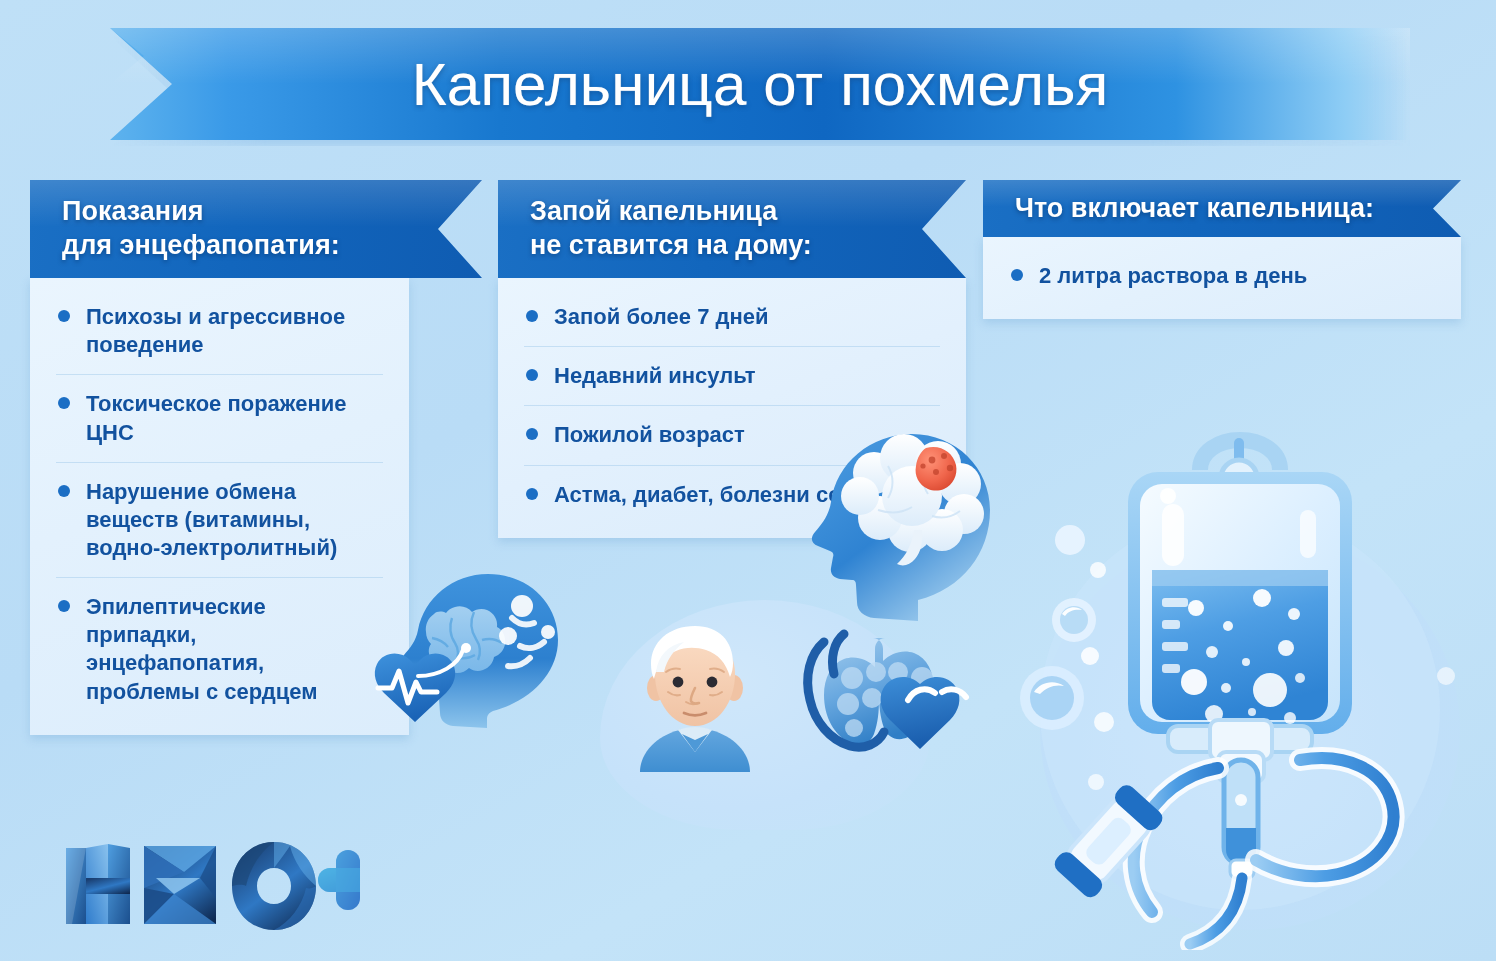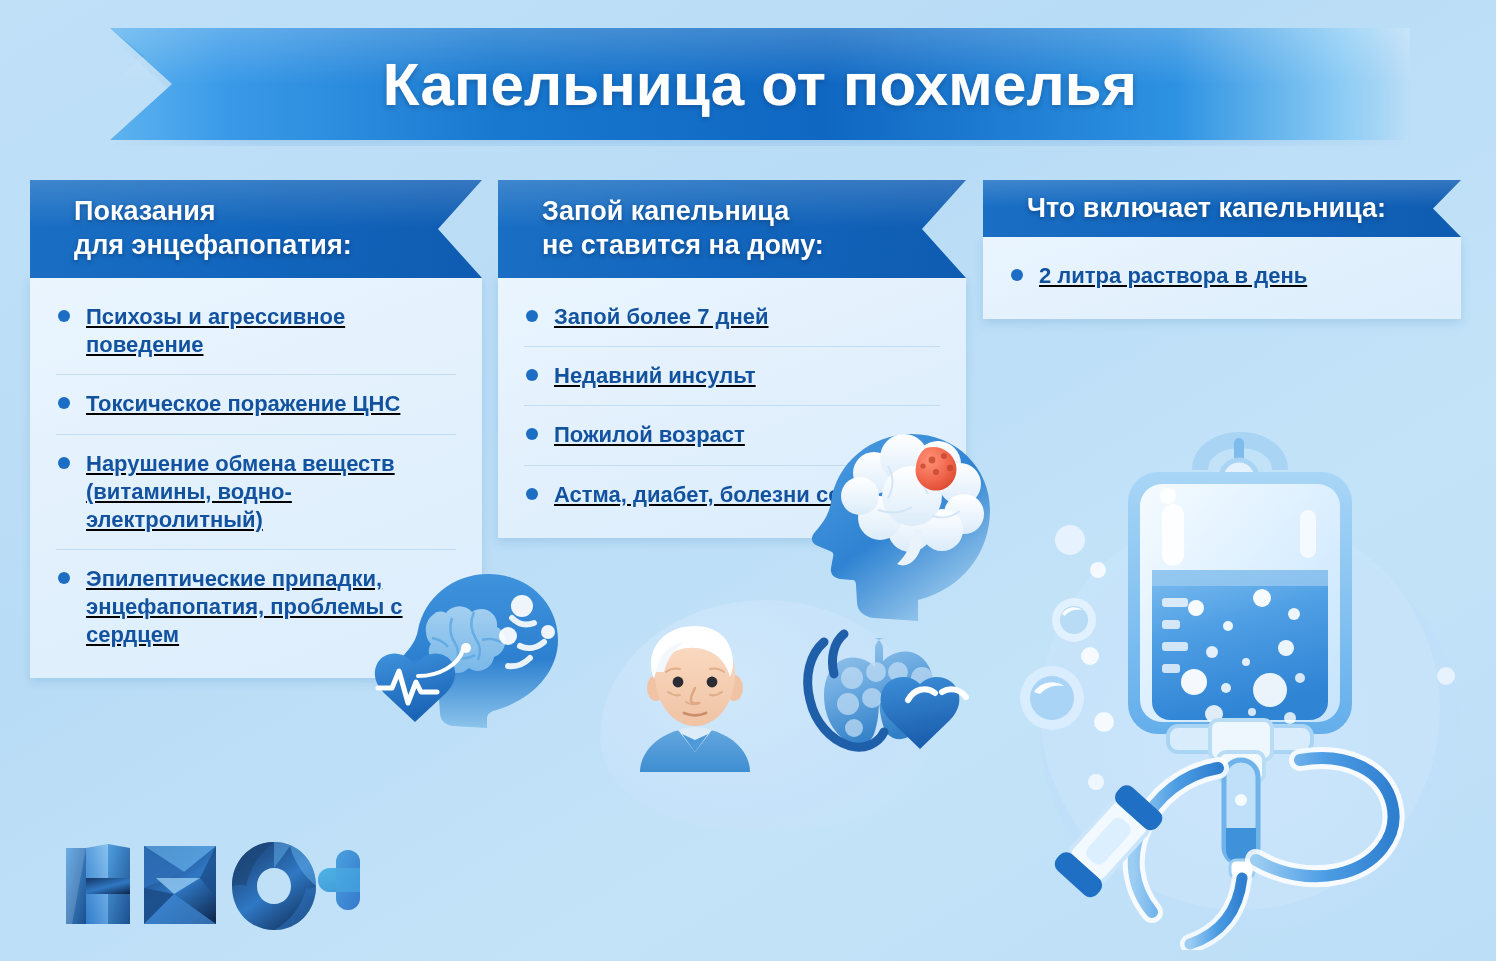--- a/index.html
+++ b/index.html
@@ -27,51 +27,51 @@
     filter:blur(4px);
     clip-path:polygon(0 0,1300px 0,1300px 110px,0 110px,60px 55px);}
   .title-band{position:absolute;left:110px;top:0;width:1300px;height:112px;
     background:linear-gradient(90deg,#5eb3ee 0%,#3a9ae8 9%,#1878cf 30%,#0f67c2 55%,#2e92e2 82%,#8ecdf5 95%,rgba(175,214,246,0) 100%);
     clip-path:polygon(0 0,1300px 0,1300px 112px,0 112px,62px 56px);}
   .title-gloss{position:absolute;left:110px;top:0;width:1300px;height:56px;
     background:linear-gradient(180deg,rgba(255,255,255,.20),rgba(255,255,255,0));
     clip-path:polygon(0 0,1300px 0,1300px 56px,0 56px,34px 28px);}
   .title-text{position:absolute;left:110px;top:0;width:1300px;height:112px;
     display:flex;align-items:center;justify-content:center;
-    color:#ffffff;font-size:60px;font-weight:bold;letter-spacing:.2px;
+    color:#ffffff;font-size:60px;font-weight:normal;letter-spacing:.2px;
     text-shadow:0 2px 5px rgba(8,55,110,.45),0 0 1px rgba(255,255,255,.6);
     white-space:nowrap;}
 
   
   .col{position:absolute;}
   .col-head{position:relative;height:auto;
     background:linear-gradient(95deg,#1a6fc4 0%,#1266bd 45%,#0f5cb2 100%);
     box-shadow:0 3px 7px rgba(60,120,175,.38);
-    padding:14px 74px 16px 44px;}
+    padding:14px 74px 16px 32px;}
   .col-head.notched{clip-path:polygon(0 0,100% 0,calc(100% - 44px) 50%,100% 100%,0 100%);}
   .col-head.plain{clip-path:polygon(0 0,100% 0,calc(100% - 28px) 50%,100% 100%,0 100%);}
   .col-head .gloss{position:absolute;left:0;top:0;right:0;height:48%;
     background:linear-gradient(180deg,rgba(255,255,255,.16),rgba(255,255,255,0));pointer-events:none;}
   .col-head h2{margin:0;color:#fff;font-size:27px;font-weight:bold;line-height:1.26;
     text-shadow:0 2px 4px rgba(6,45,95,.5);position:relative;}
   .col-body{
     background:linear-gradient(160deg,#eaf5fe 0%,#e3f1fd 45%,#dcedfc 100%);
     box-shadow:0 4px 9px rgba(110,165,210,.32);
     padding:10px 26px 14px 26px;}
-  ul.items{list-style:none;margin:0;padding:0;text-decoration:underline;}
+  ul.items{list-style:none;margin:0;padding:0;}
   ul.items li{position:relative;padding:15px 4px 15px 30px;
     color:#12529f;font-size:22px;font-weight:bold;line-height:1.28;
     border-bottom:1px solid rgba(150,195,232,.42);}
   ul.items li:last-child{border-bottom:none;}
   ul.items li .dot{position:absolute;left:2px;top:22px;width:12px;height:12px;border-radius:50%;
     background:#1b6ec4;}
 
   #col-left{left:30px;top:180px;width:452px;}
   #col-left .col-head{width:452px;box-sizing:border-box;}
-  #col-left .col-body{width:452px;box-sizing:border-box;}
+  #col-left .col-body{width:379px;box-sizing:border-box;}
   #col-mid{left:498px;top:180px;width:468px;}
   #col-mid .col-head{width:468px;box-sizing:border-box;}
   #col-mid .col-body{width:468px;box-sizing:border-box;background:linear-gradient(160deg,#eaf5fe 0%,#e2f0fd 50%,#dbecfb 100%);}
   #col-right{left:983px;top:180px;width:478px;}
   #col-right .col-head{width:478px;box-sizing:border-box;padding-top:11px;padding-bottom:12px;}
   #col-right .col-body{width:478px;box-sizing:border-box;}
 
   
   .logo{position:absolute;left:60px;top:838px;width:300px;height:96px;}
 

